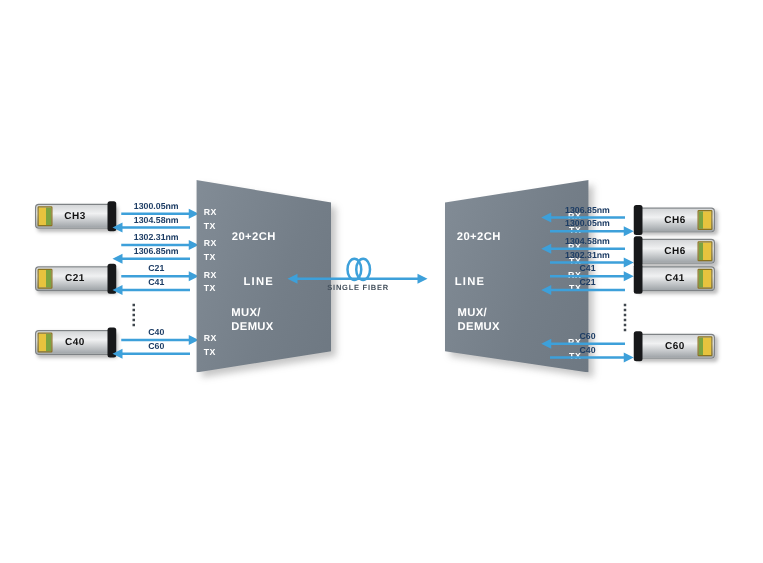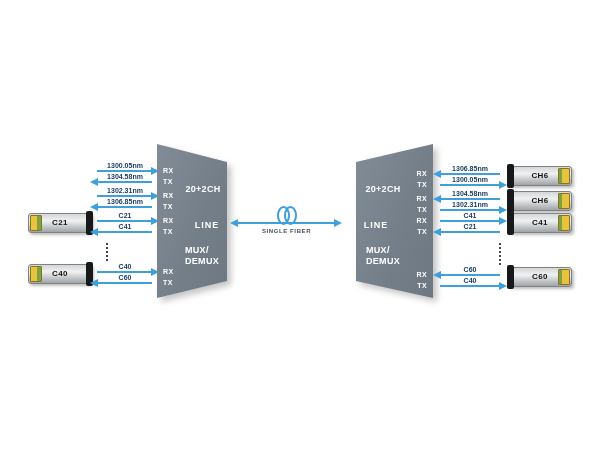--- a/index.html
+++ b/index.html
@@ -22,41 +22,47 @@
   
   .arrow{position:absolute;height:2px;background:#3da0da;}
   .arrow.head-r::after{content:"";position:absolute;right:-7px;top:-3px;width:0;height:0;
     border-left:8px solid #3da0da;border-top:4px solid transparent;border-bottom:4px solid transparent;}
   .arrow.head-l::before{content:"";position:absolute;left:-7px;top:-3px;width:0;height:0;
     border-right:8px solid #3da0da;border-top:4px solid transparent;border-bottom:4px solid transparent;}
   .alabel{position:absolute;width:60px;text-align:center;font-size:7px;color:#1c3c64;
     font-weight:bold;height:9px;line-height:9px;white-space:nowrap;}
 
   
-  .mux-wrap{position:absolute;filter:drop-shadow(4px 4px 3px rgba(90,90,90,.35));}
+  .mux-wrap{position:absolute;filter:drop-shadow(4px 4px 3px rgba(90,90,90,.35));padding-left:38px;}
   .mux{position:absolute;left:0;top:0;width:100%;height:100%;
     background:linear-gradient(110deg,#828c96 0%,#747e88 60%,#6e7882 100%);}
   .mux.left-shape{clip-path:polygon(0% 0%,100% 11.7%,100% 88.9%,0% 100%);}
   .mux.right-shape{clip-path:polygon(0% 11.7%,100% 0%,100% 100%,0% 88.9%);}
   .rxtx{position:absolute;font-size:7px;font-weight:bold;color:#ffffff;letter-spacing:.4px;line-height:7px;}
   .muxtitle{position:absolute;color:#ffffff;font-weight:bold;font-size:9px;text-align:center;letter-spacing:.3px;}
   .muxline{position:absolute;color:#ffffff;font-weight:bold;font-size:9px;text-align:center;letter-spacing:1px;}
   .muxmd{position:absolute;color:#ffffff;font-weight:bold;font-size:9px;line-height:11px;letter-spacing:.3px;}
 
   
   .coil{position:absolute;width:9px;height:15px;border:2px solid #3da0da;border-radius:50%;background:transparent;}
   .fiberlabel{position:absolute;width:95px;text-align:center;font-size:6px;color:#44505c;letter-spacing:.6px;font-weight:bold;}
 
   .dots{position:absolute;width:0;border-left:2px dotted #40474e;}
 </style>
 </head>
 <body>
 
 <div id="canvas">
 
+  <div class="mod" style="left:28px;top:163px;">
+    <div class="body"></div>
+    <div class="latch-left"></div>
+    <div class="cap-right"></div>
+    <div class="mlabel">CH3</div>
+  </div>
   <div class="mod" style="left:28px;top:213px;">
     <div class="body"></div>
     <div class="latch-left"></div>
     <div class="cap-right"></div>
     <div class="mlabel">C21</div>
   </div>
   <div class="mod" style="left:28px;top:264px;">
     <div class="body"></div>
     <div class="latch-left"></div>
     <div class="cap-right"></div>

